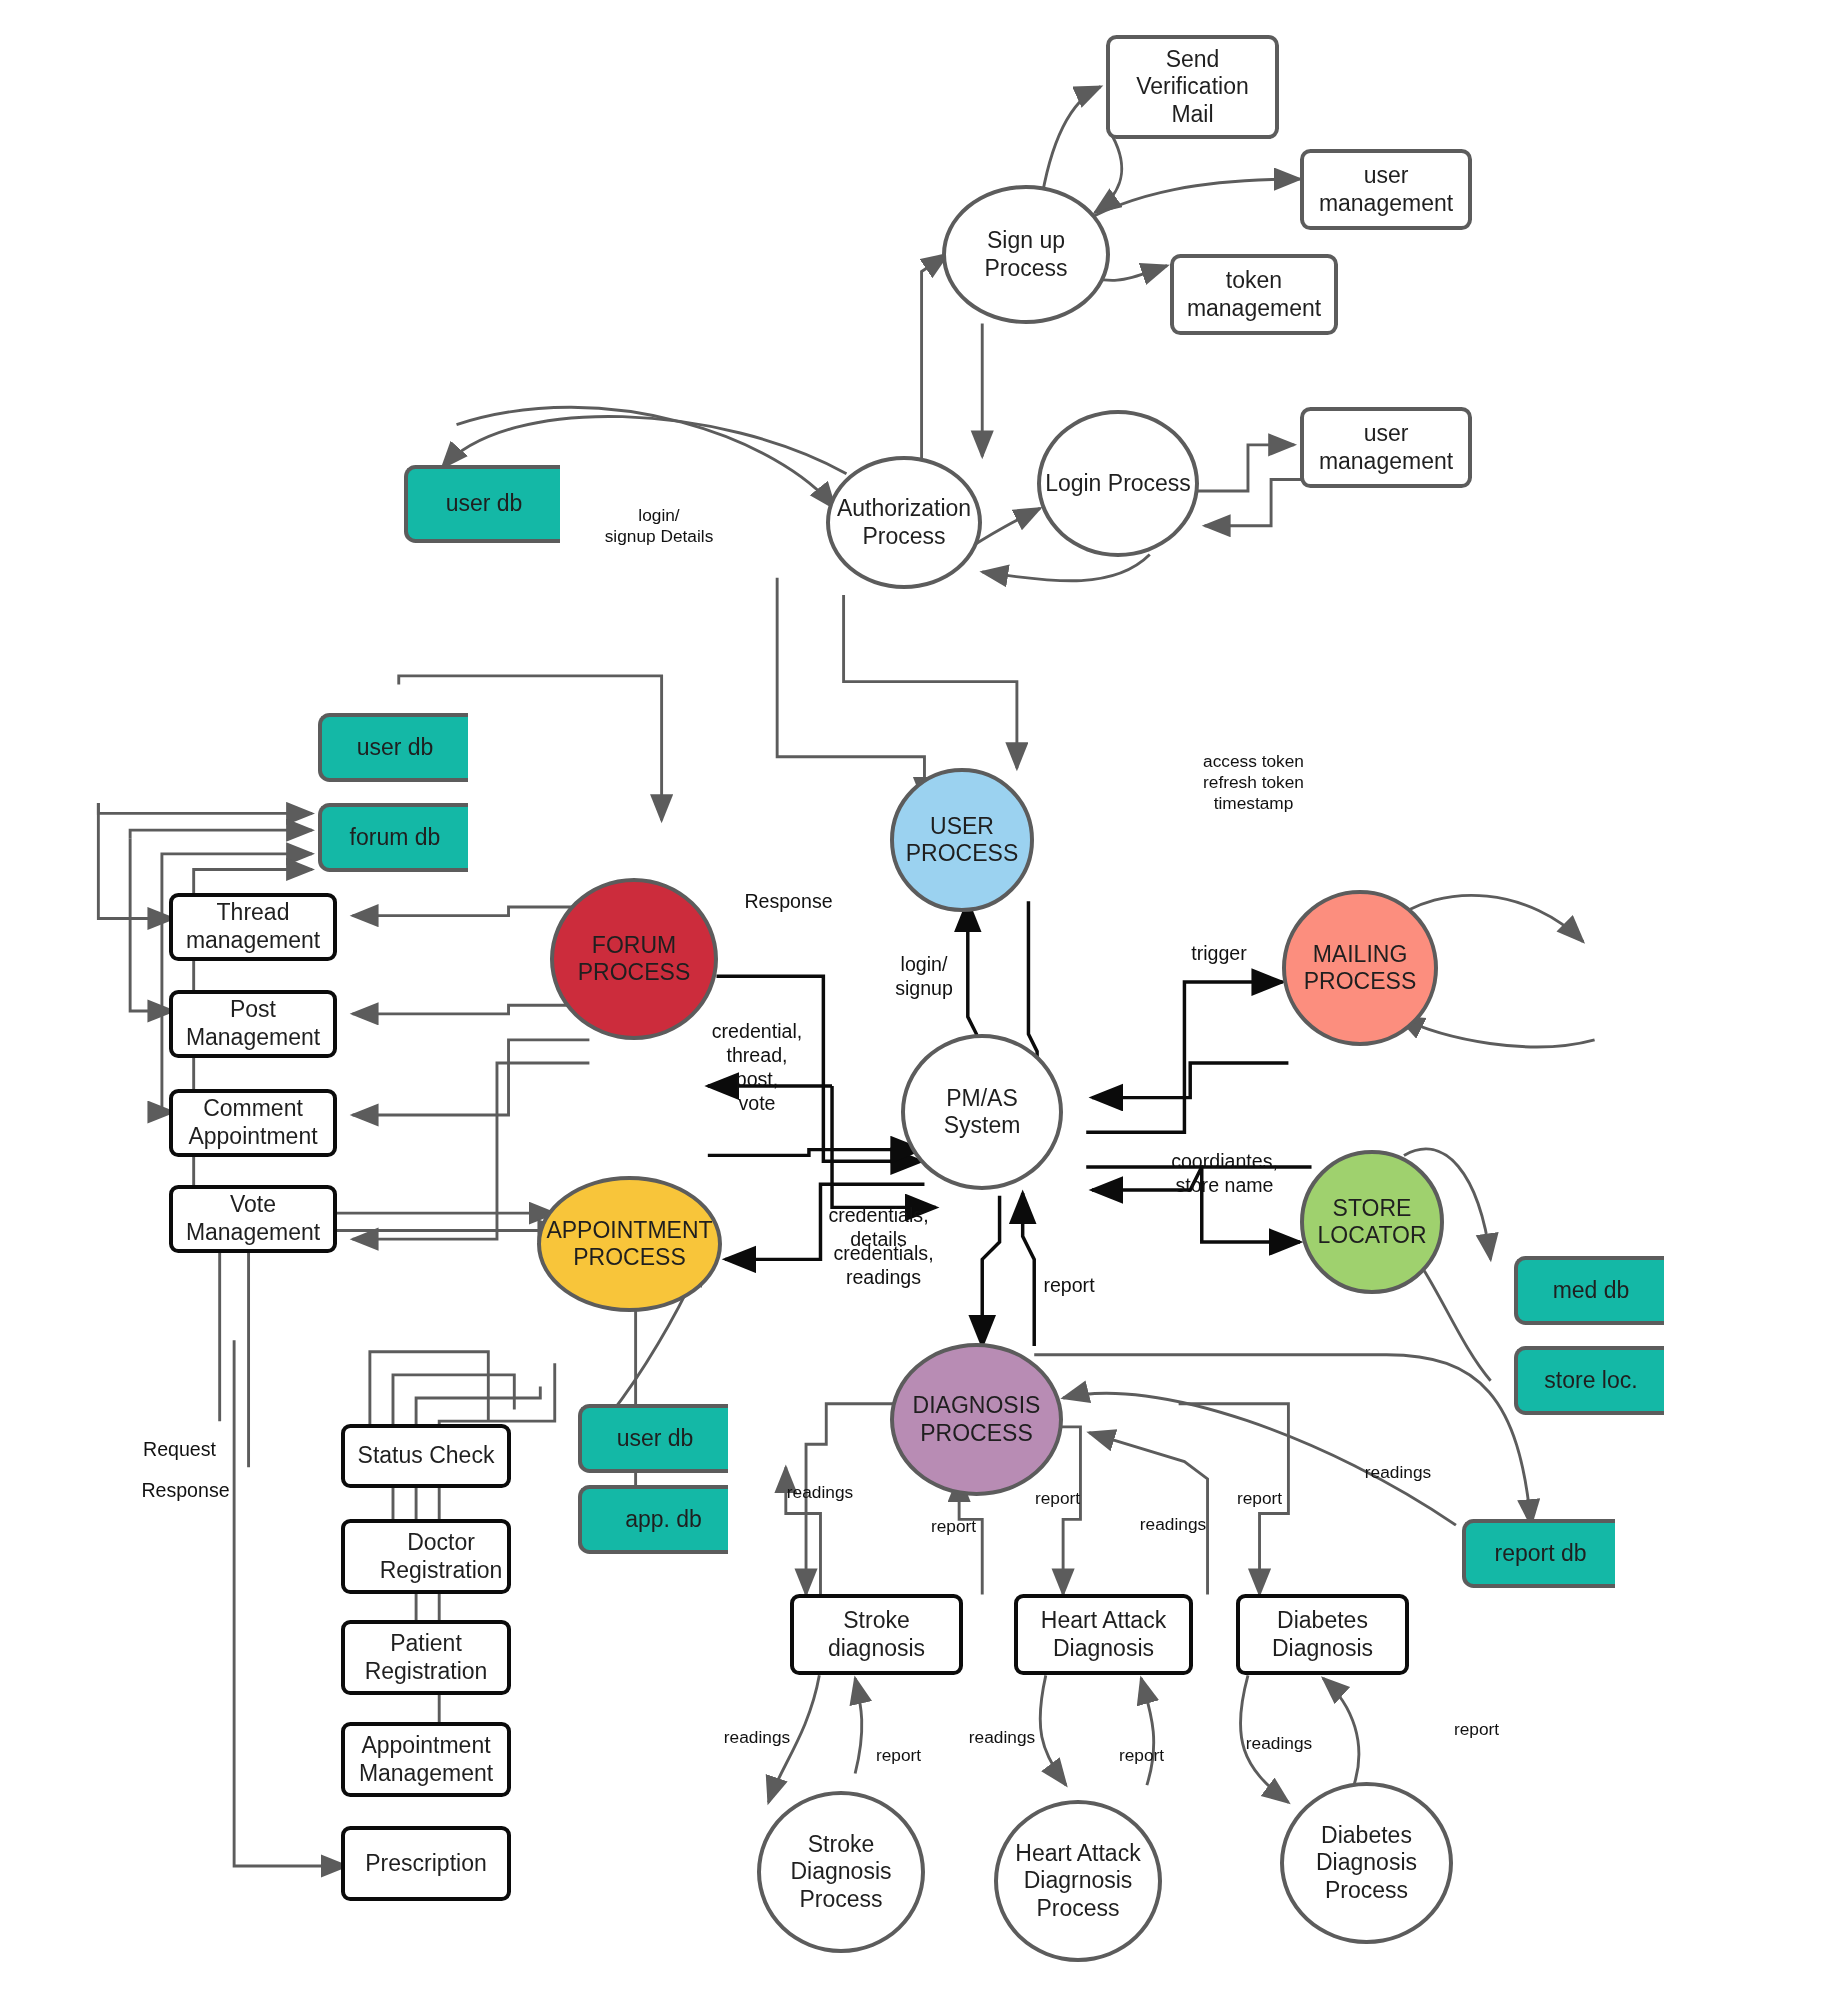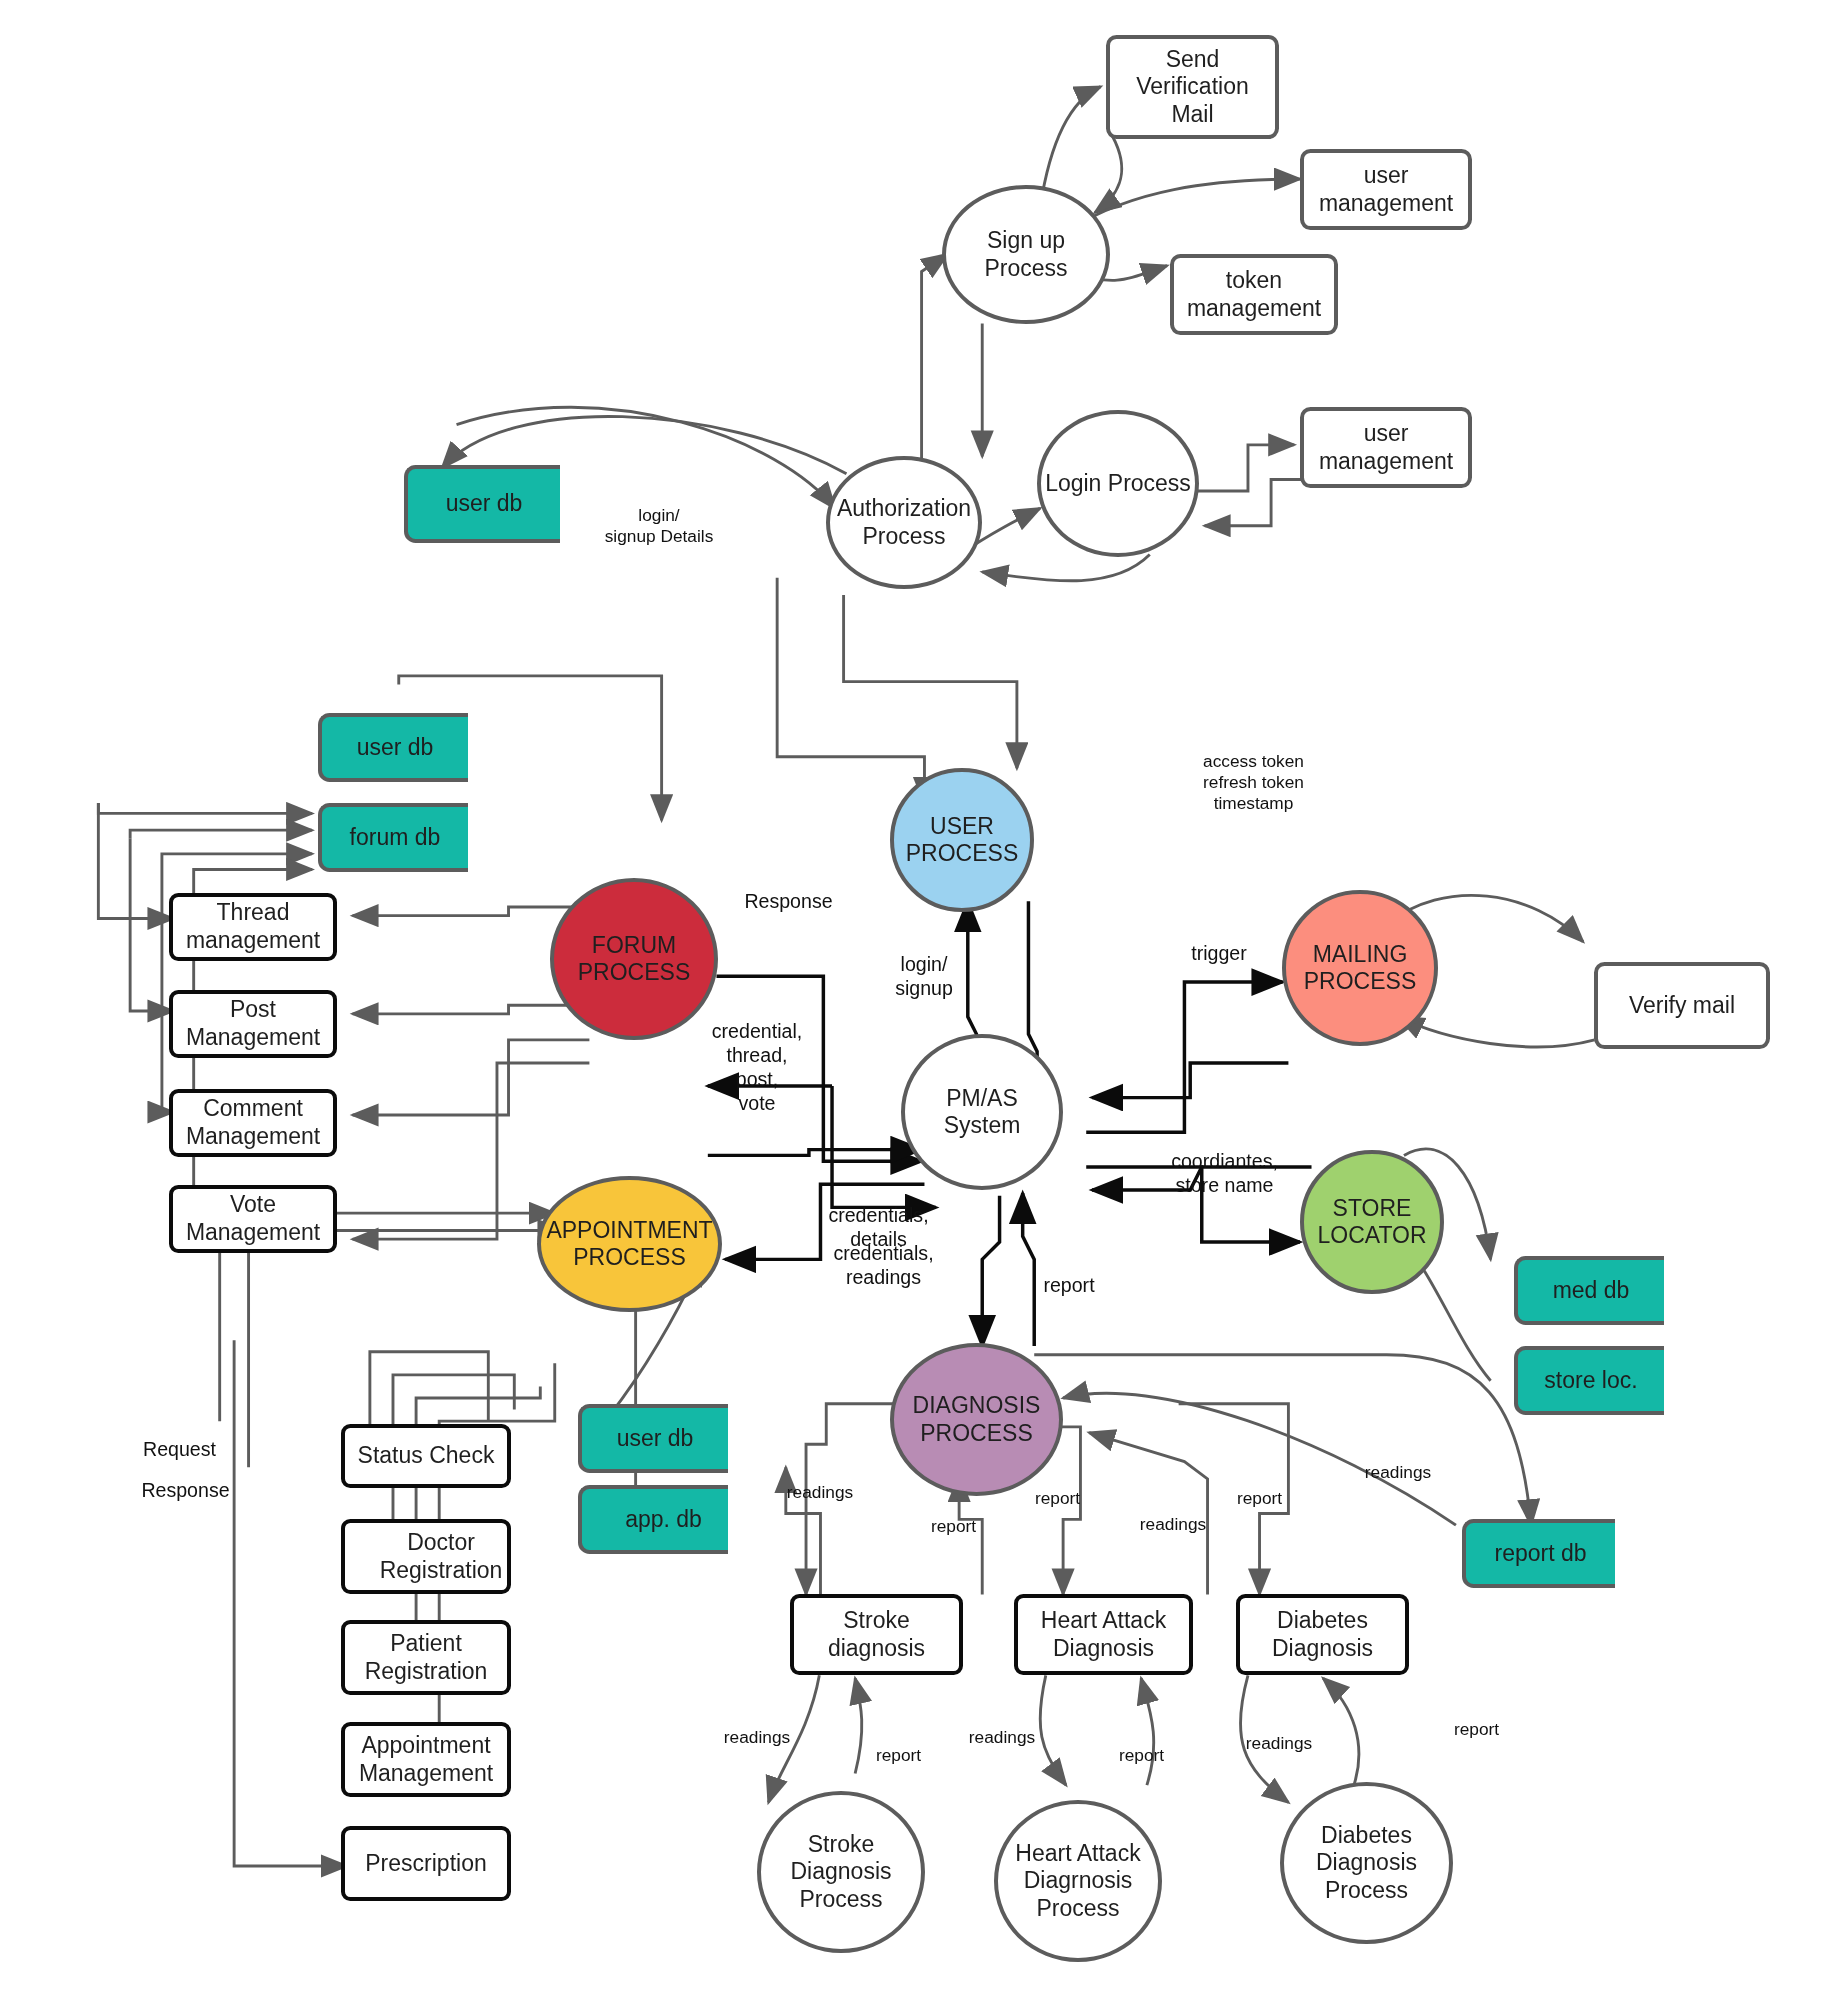--- a/index.html
+++ b/index.html
@@ -210,21 +210,21 @@
 management</span>
   </div>
 
   <div class="node fbox fs40" style="left:169px;top:990px;width:168px;height:68px;">
     <span class="lbl">Post
 Management</span>
   </div>
 
   <div class="node fbox fs40" style="left:169px;top:1089px;width:168px;height:68px;">
     <span class="lbl">Comment
-Management</span>
+Appointment</span>
   </div>
 
   <div class="node fbox fs40" style="left:169px;top:1185px;width:168px;height:68px;">
     <span class="lbl">Vote
 Management</span>
   </div>
 
   <div class="node proc fs40" style="left:550px;top:878px;width:168px;height:162px;background:#cc2c3c;">
     <span class="lbl">FORUM
 PROCESS</span>
@@ -253,23 +253,20 @@
     <span class="lbl">PM/AS System</span>
   </div>
 
   <div class="flab fs34" style="left:1173px;top:942px;width:92px;">trigger</div>
 
   <div class="node proc fs40" style="left:1282px;top:890px;width:156px;height:156px;background:#fc8e7e;">
     <span class="lbl">MAILING
 PROCESS</span>
   </div>
 
-  <div class="node ebox fs40" style="left:1594px;top:962px;width:176px;height:87px;">
-    <span class="lbl">Verify mail</span>
-  </div>
 
   <div class="flab fs34" style="left:1161px;top:1150px;width:127px;">coordiantes,
 store name</div>
 
   <div class="node proc fs40" style="left:1300px;top:1150px;width:144px;height:144px;background:#9fd16e;">
     <span class="lbl">STORE
 LOCATOR</span>
   </div>
 
   <div class="node store fs40" style="left:1514px;top:1256px;width:150px;height:69px;">

